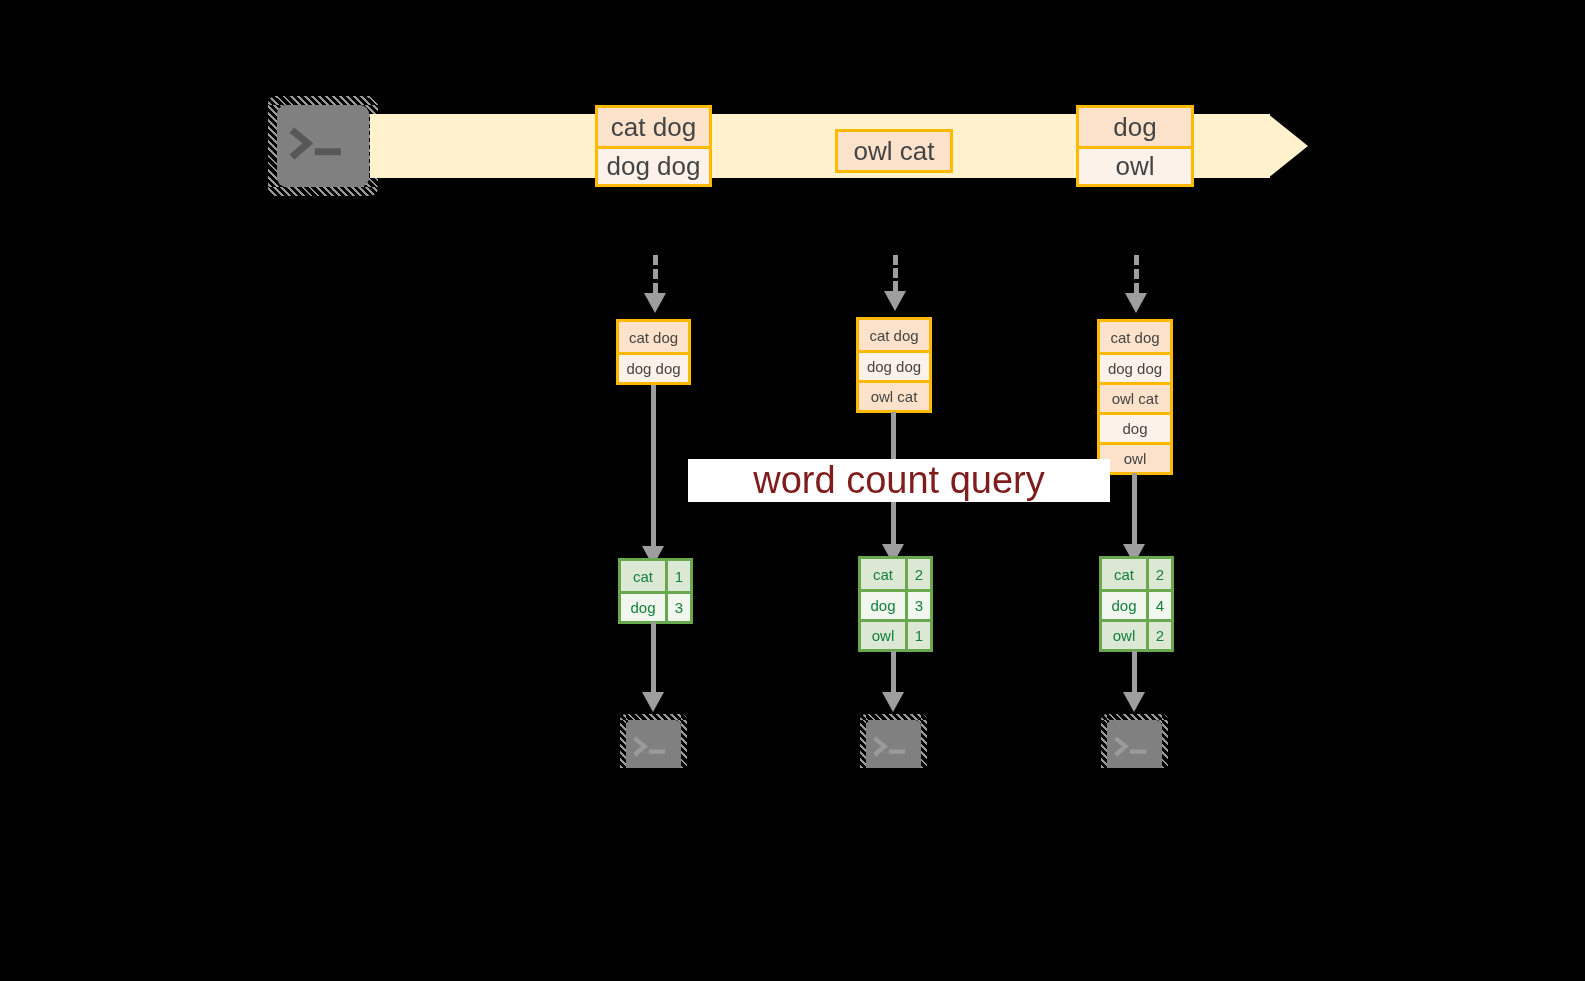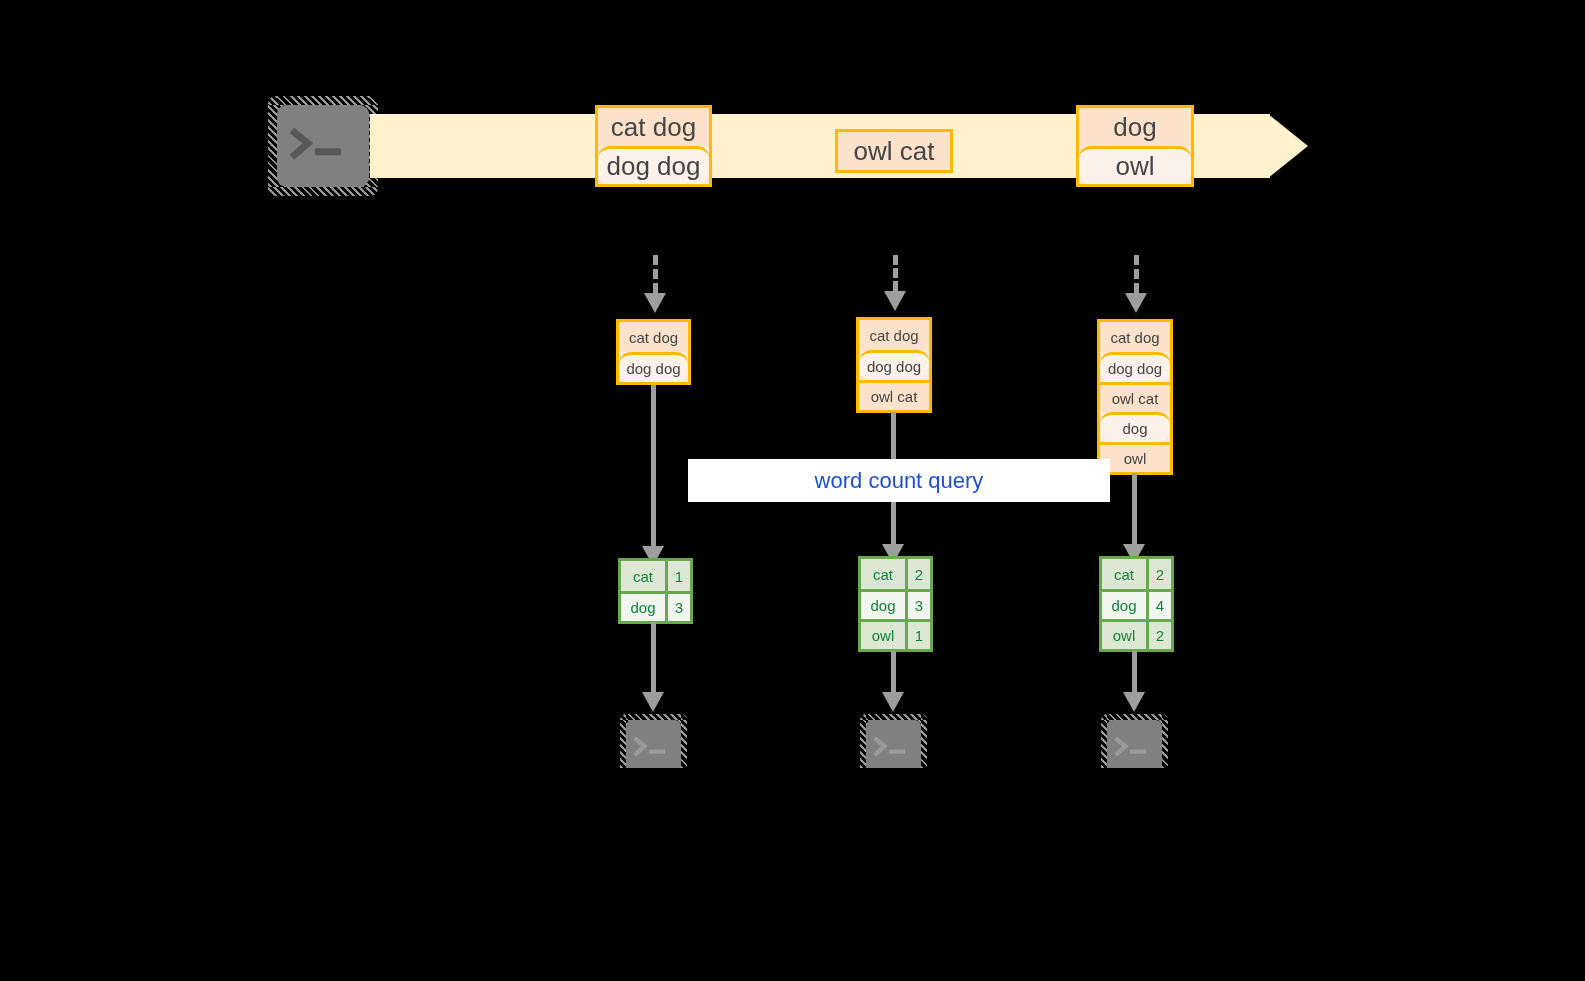--- a/index.html
+++ b/index.html
@@ -68,21 +68,21 @@
   }
   .rec .row {
     box-sizing: border-box;
     display: flex;
     align-items: center;
     justify-content: center;
     color: #444444;
     white-space: nowrap;
   }
   .rec .row.shade-a { background: #FCE2CA; }
-  .rec .row.shade-b { background: #FDF2E9; border-radius: 12px; }
+  .rec .row.shade-b { background: #FDF2E9; }
   .rec .row.sep { border-top: 3px solid #FFB900; }
 
   .rec.big .row { height: 38px; font-size: 26px; }
   .rec.mini .row { height: 30px; font-size: 15px; }
 
   
   .res {
     position: absolute;
     box-sizing: border-box;
     border: 3px solid #6AA84F;
@@ -129,22 +129,22 @@
 
   
   .query-band {
     position: absolute;
     background: #FFFFFF;
     display: flex;
     align-items: center;
     justify-content: center;
   }
   .query-band span {
-    font-size: 22px;
-    color: #1d4ed8;
+    font-size: 38px;
+    color: #7f1d1d;
     white-space: nowrap;
   }
 </style>
 </head>
 <body>
 
 <div id="stage">
 
   <div class="terminal" style="left:268px; top:96px; width:110px; height:100px;">
     <div class="inner"></div>

